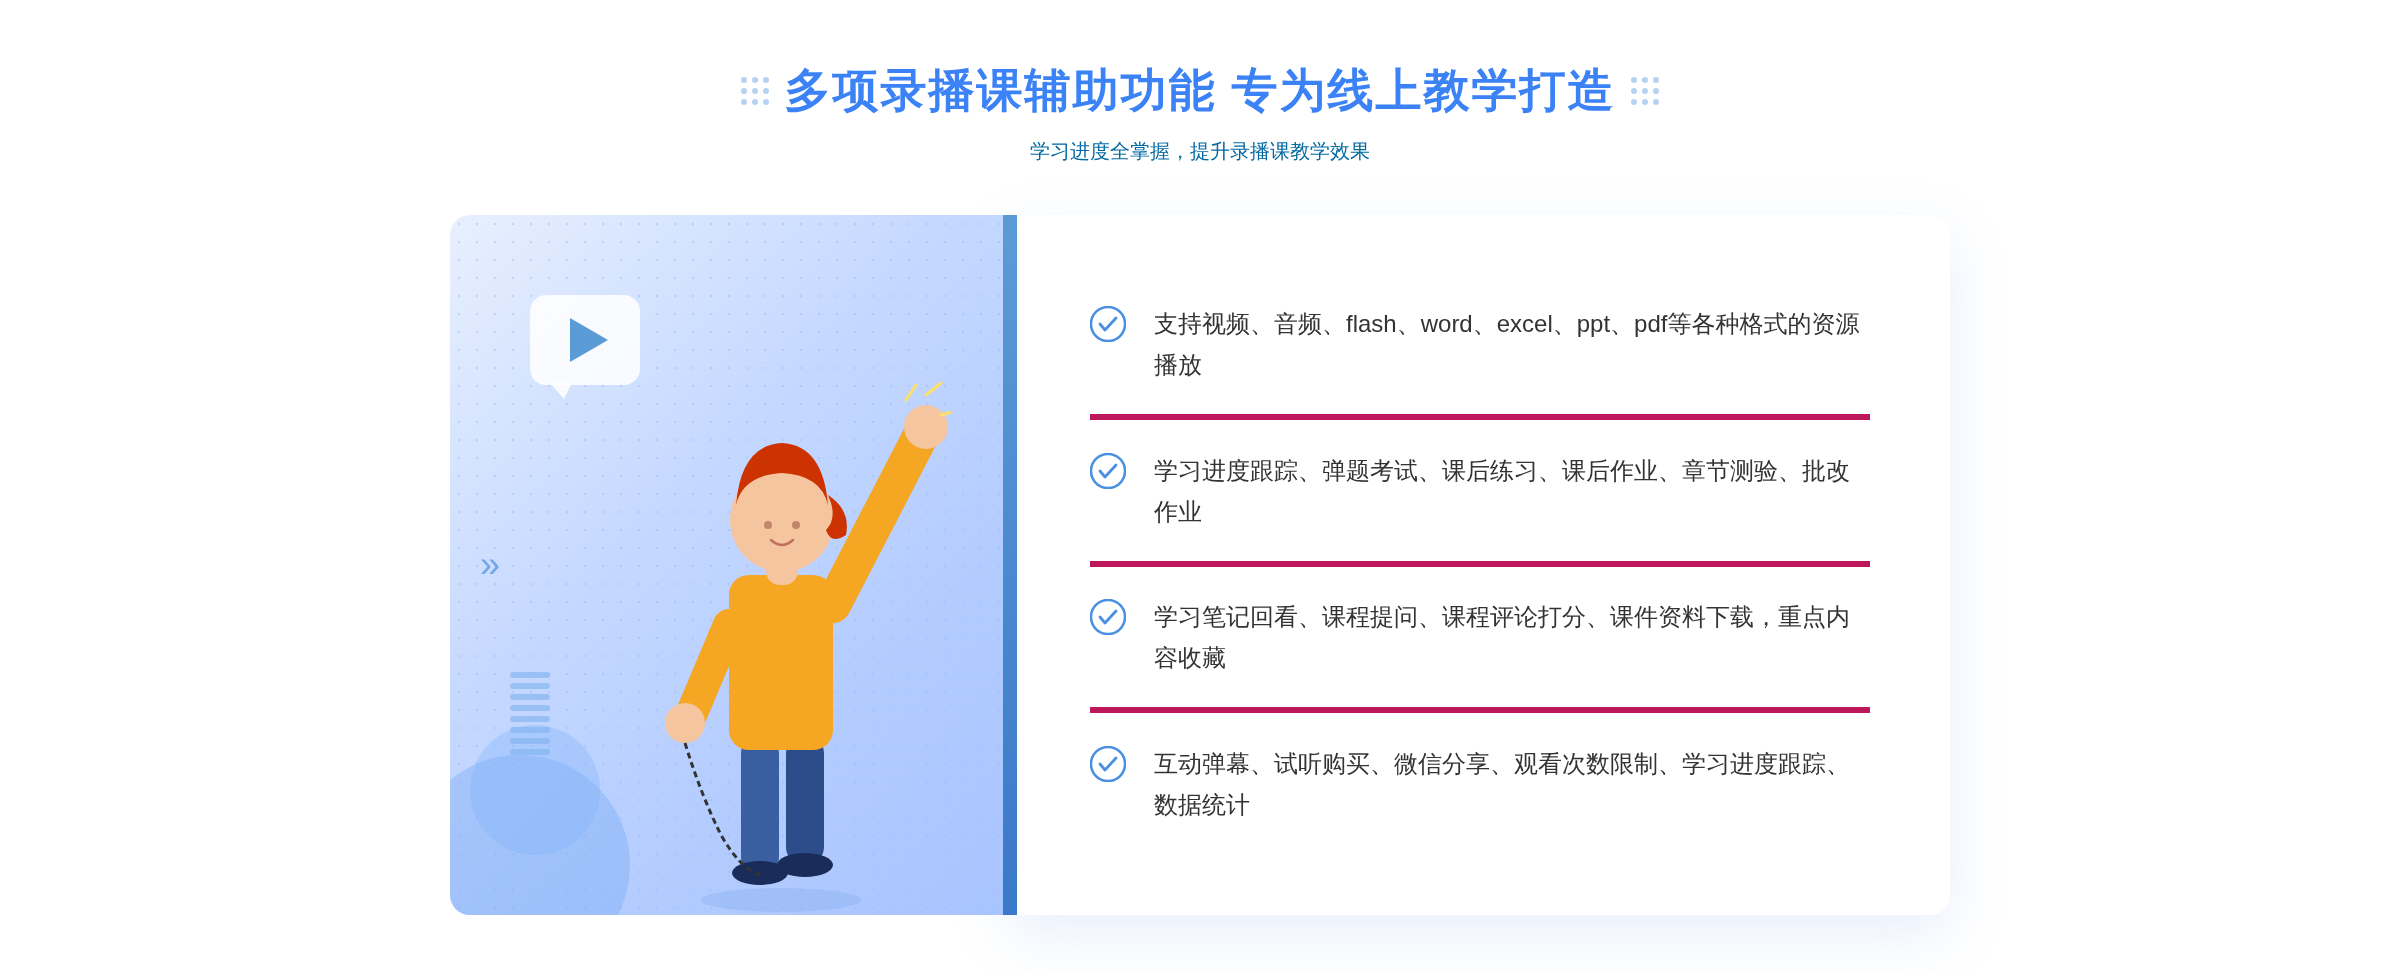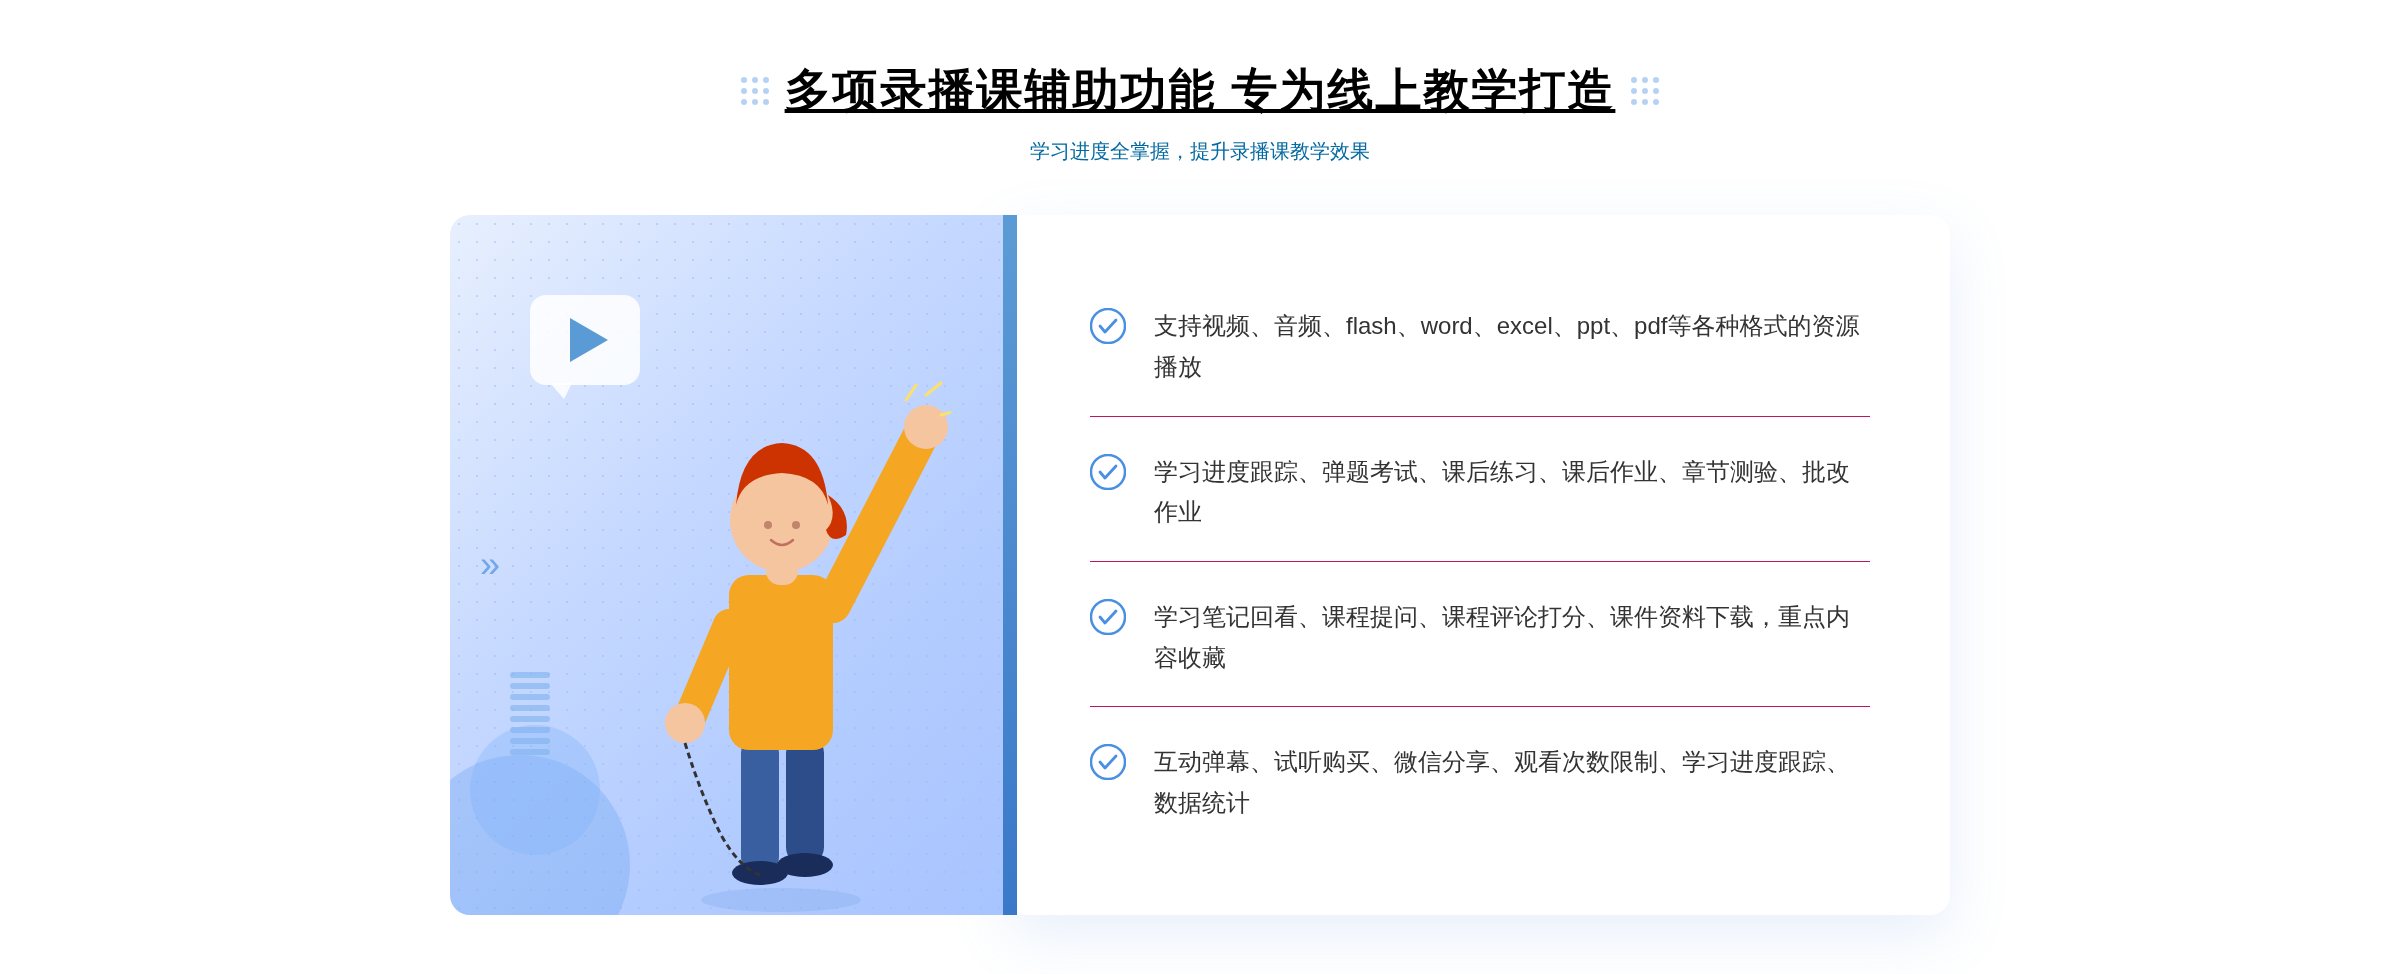--- a/index.html
+++ b/index.html
@@ -26,27 +26,26 @@
     
     .header-section {
       text-align: center;
       margin-bottom: 50px;
       position: relative;
     }
 
     .header-title {
       font-size: 46px;
       font-weight: 600;
-      color: #000000;
+      color: #3b82f6;
       letter-spacing: 2px;
       display: flex;
       align-items: center;
       justify-content: center;
       gap: 16px;
-      text-decoration: underline;
     }
 
     .header-dots {
       display: flex;
       flex-direction: column;
       gap: 5px;
       opacity: 0.4;
     }
 
     .dots-row {
@@ -214,21 +213,21 @@
       background: linear-gradient(180deg, #5b9bd5 0%, #3a78c9 100%);
       border-radius: 0;
       z-index: 5;
     }
 
     .feature-item {
       display: flex;
       align-items: flex-start;
       gap: 28px;
       padding: 28px 0;
-      border-bottom: 1px solid #be185d;
+      border-bottom: 6px solid #be185d;
     }
 
     .feature-item:last-child {
       border-bottom: none;
     }
 
     .check-icon {
       flex-shrink: 0;
       width: 36px;
       height: 36px;

